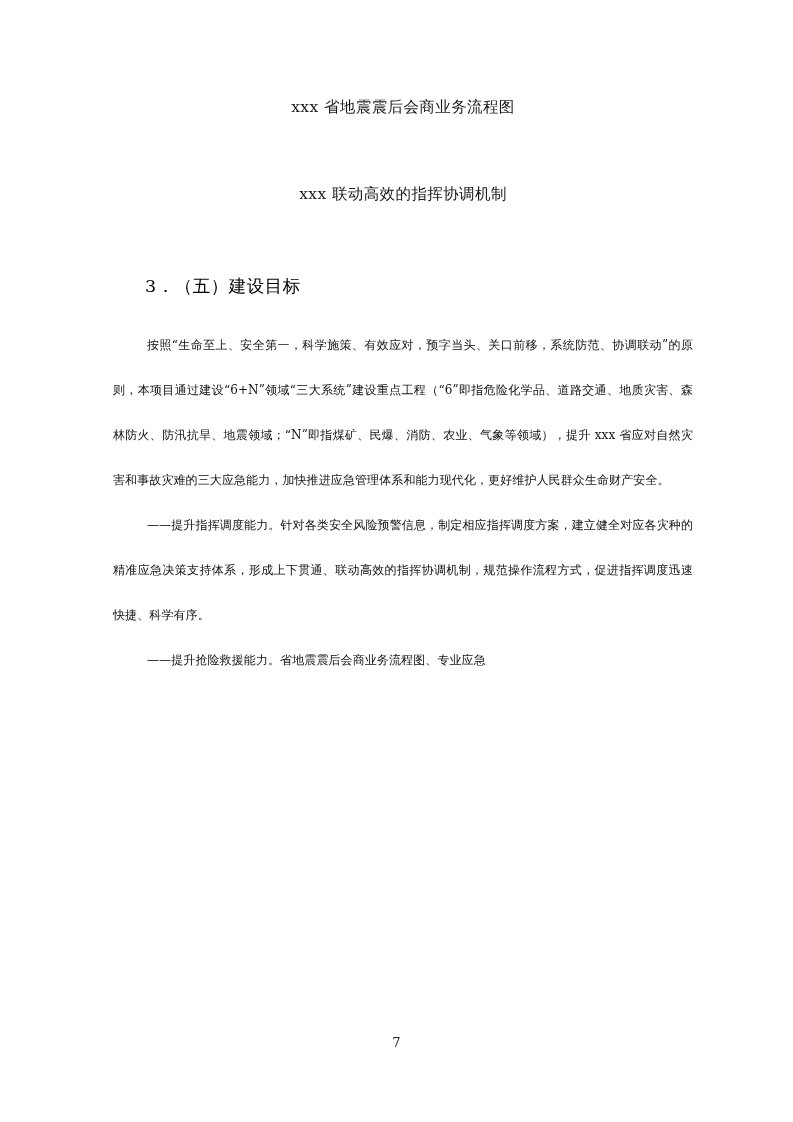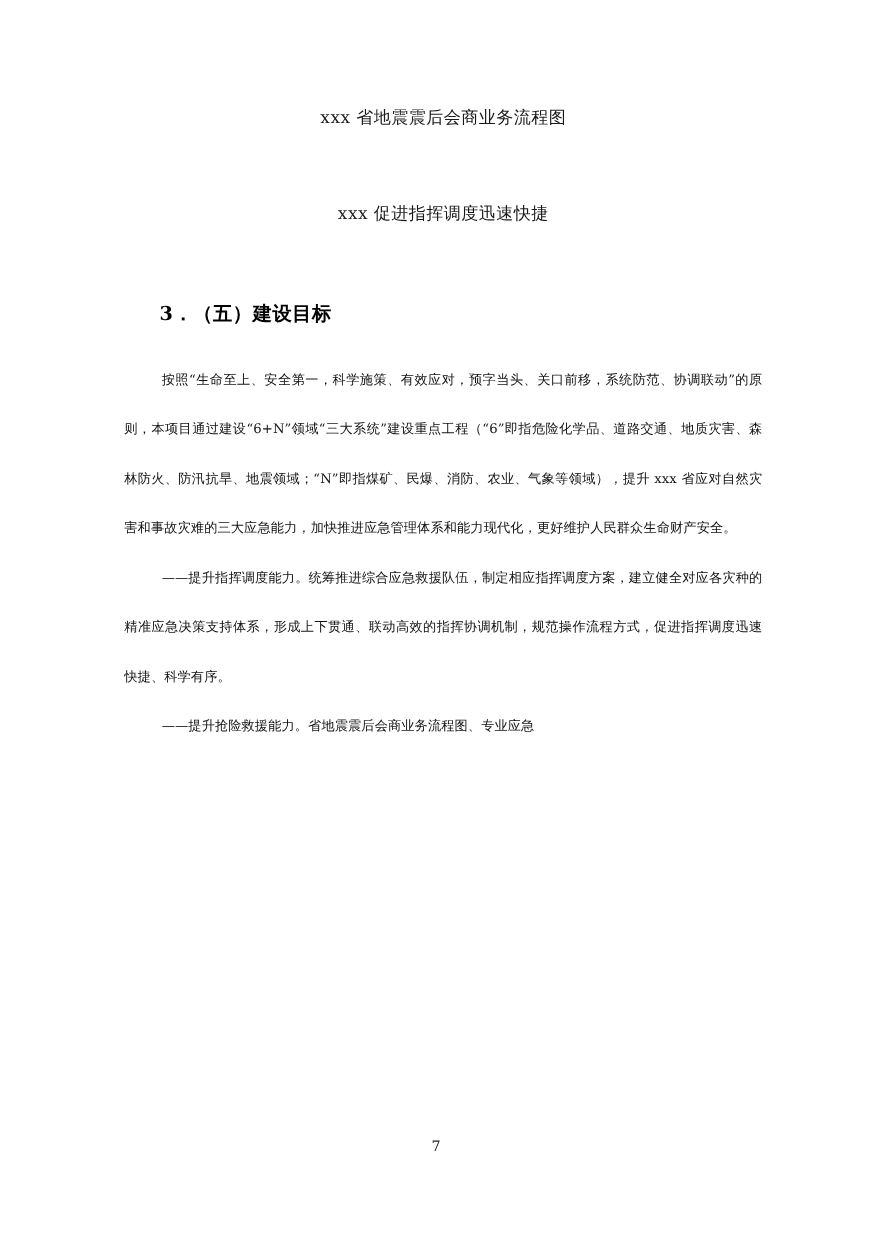--- a/index.html
+++ b/index.html
@@ -35,21 +35,21 @@
     line-height: 22px;
     letter-spacing: 0.4px;
     color: #1a1a1a;
     white-space: nowrap;
   }
   .caption-1 { margin-bottom: 0; }
   .caption-gap { height: 65px; }
   .section-heading {
     margin-top: 68px;
     font-size: 17.5px;
-    font-weight: bold;
+    font-weight: normal;
     line-height: 26px;
     letter-spacing: 0.5px;
     text-indent: 32px;
     color: #000000;
   }
   .body-block {
     margin-top: 24px;
   }
   p.body-text {
     margin: 0 0 0 0;
@@ -79,28 +79,28 @@
 </head>
 <body>
 
 <div class="page">
 
   <div class="content">
 
     <div class="figure-captions">
       <div class="caption caption-1">xxx 省地震震后会商业务流程图</div>
       <div class="caption-gap"></div>
-      <div class="caption caption-2">xxx 促进指挥调度迅速快捷</div>
+      <div class="caption caption-2">xxx 联动高效的指挥协调机制</div>
     </div>
 
     <div class="section-heading">3．（五）建设目标</div>
 
     <div class="body-block">
       <p class="body-text">按照“生命至上、安全第一，科学施策、有效应对，预字当头、关口前移，系统防范、协调联动”的原则，本项目通过建设“6+N”领域“三大系统”建设重点工程（“6”即指危险化学品、道路交通、地质灾害、森林防火、防汛抗旱、地震领域；“N”即指煤矿、民爆、消防、农业、气象等领域），提升 xxx 省应对自然灾害和事故灾难的三大应急能力，加快推进应急管理体系和能力现代化，更好维护人民群众生命财产安全。</p>
-      <p class="body-text">——提升指挥调度能力。统筹推进综合应急救援队伍，制定相应指挥调度方案，建立健全对应各灾种的精准应急决策支持体系，形成上下贯通、联动高效的指挥协调机制，规范操作流程方式，促进指挥调度迅速快捷、科学有序。</p>
+      <p class="body-text">——提升指挥调度能力。针对各类安全风险预警信息，制定相应指挥调度方案，建立健全对应各灾种的精准应急决策支持体系，形成上下贯通、联动高效的指挥协调机制，规范操作流程方式，促进指挥调度迅速快捷、科学有序。</p>
       <p class="body-text">——提升抢险救援能力。省地震震后会商业务流程图、专业应急</p>
     </div>
 
   </div>
 
   <div class="footer-page-number">7</div>
 
 </div>
 
 </body></html>

